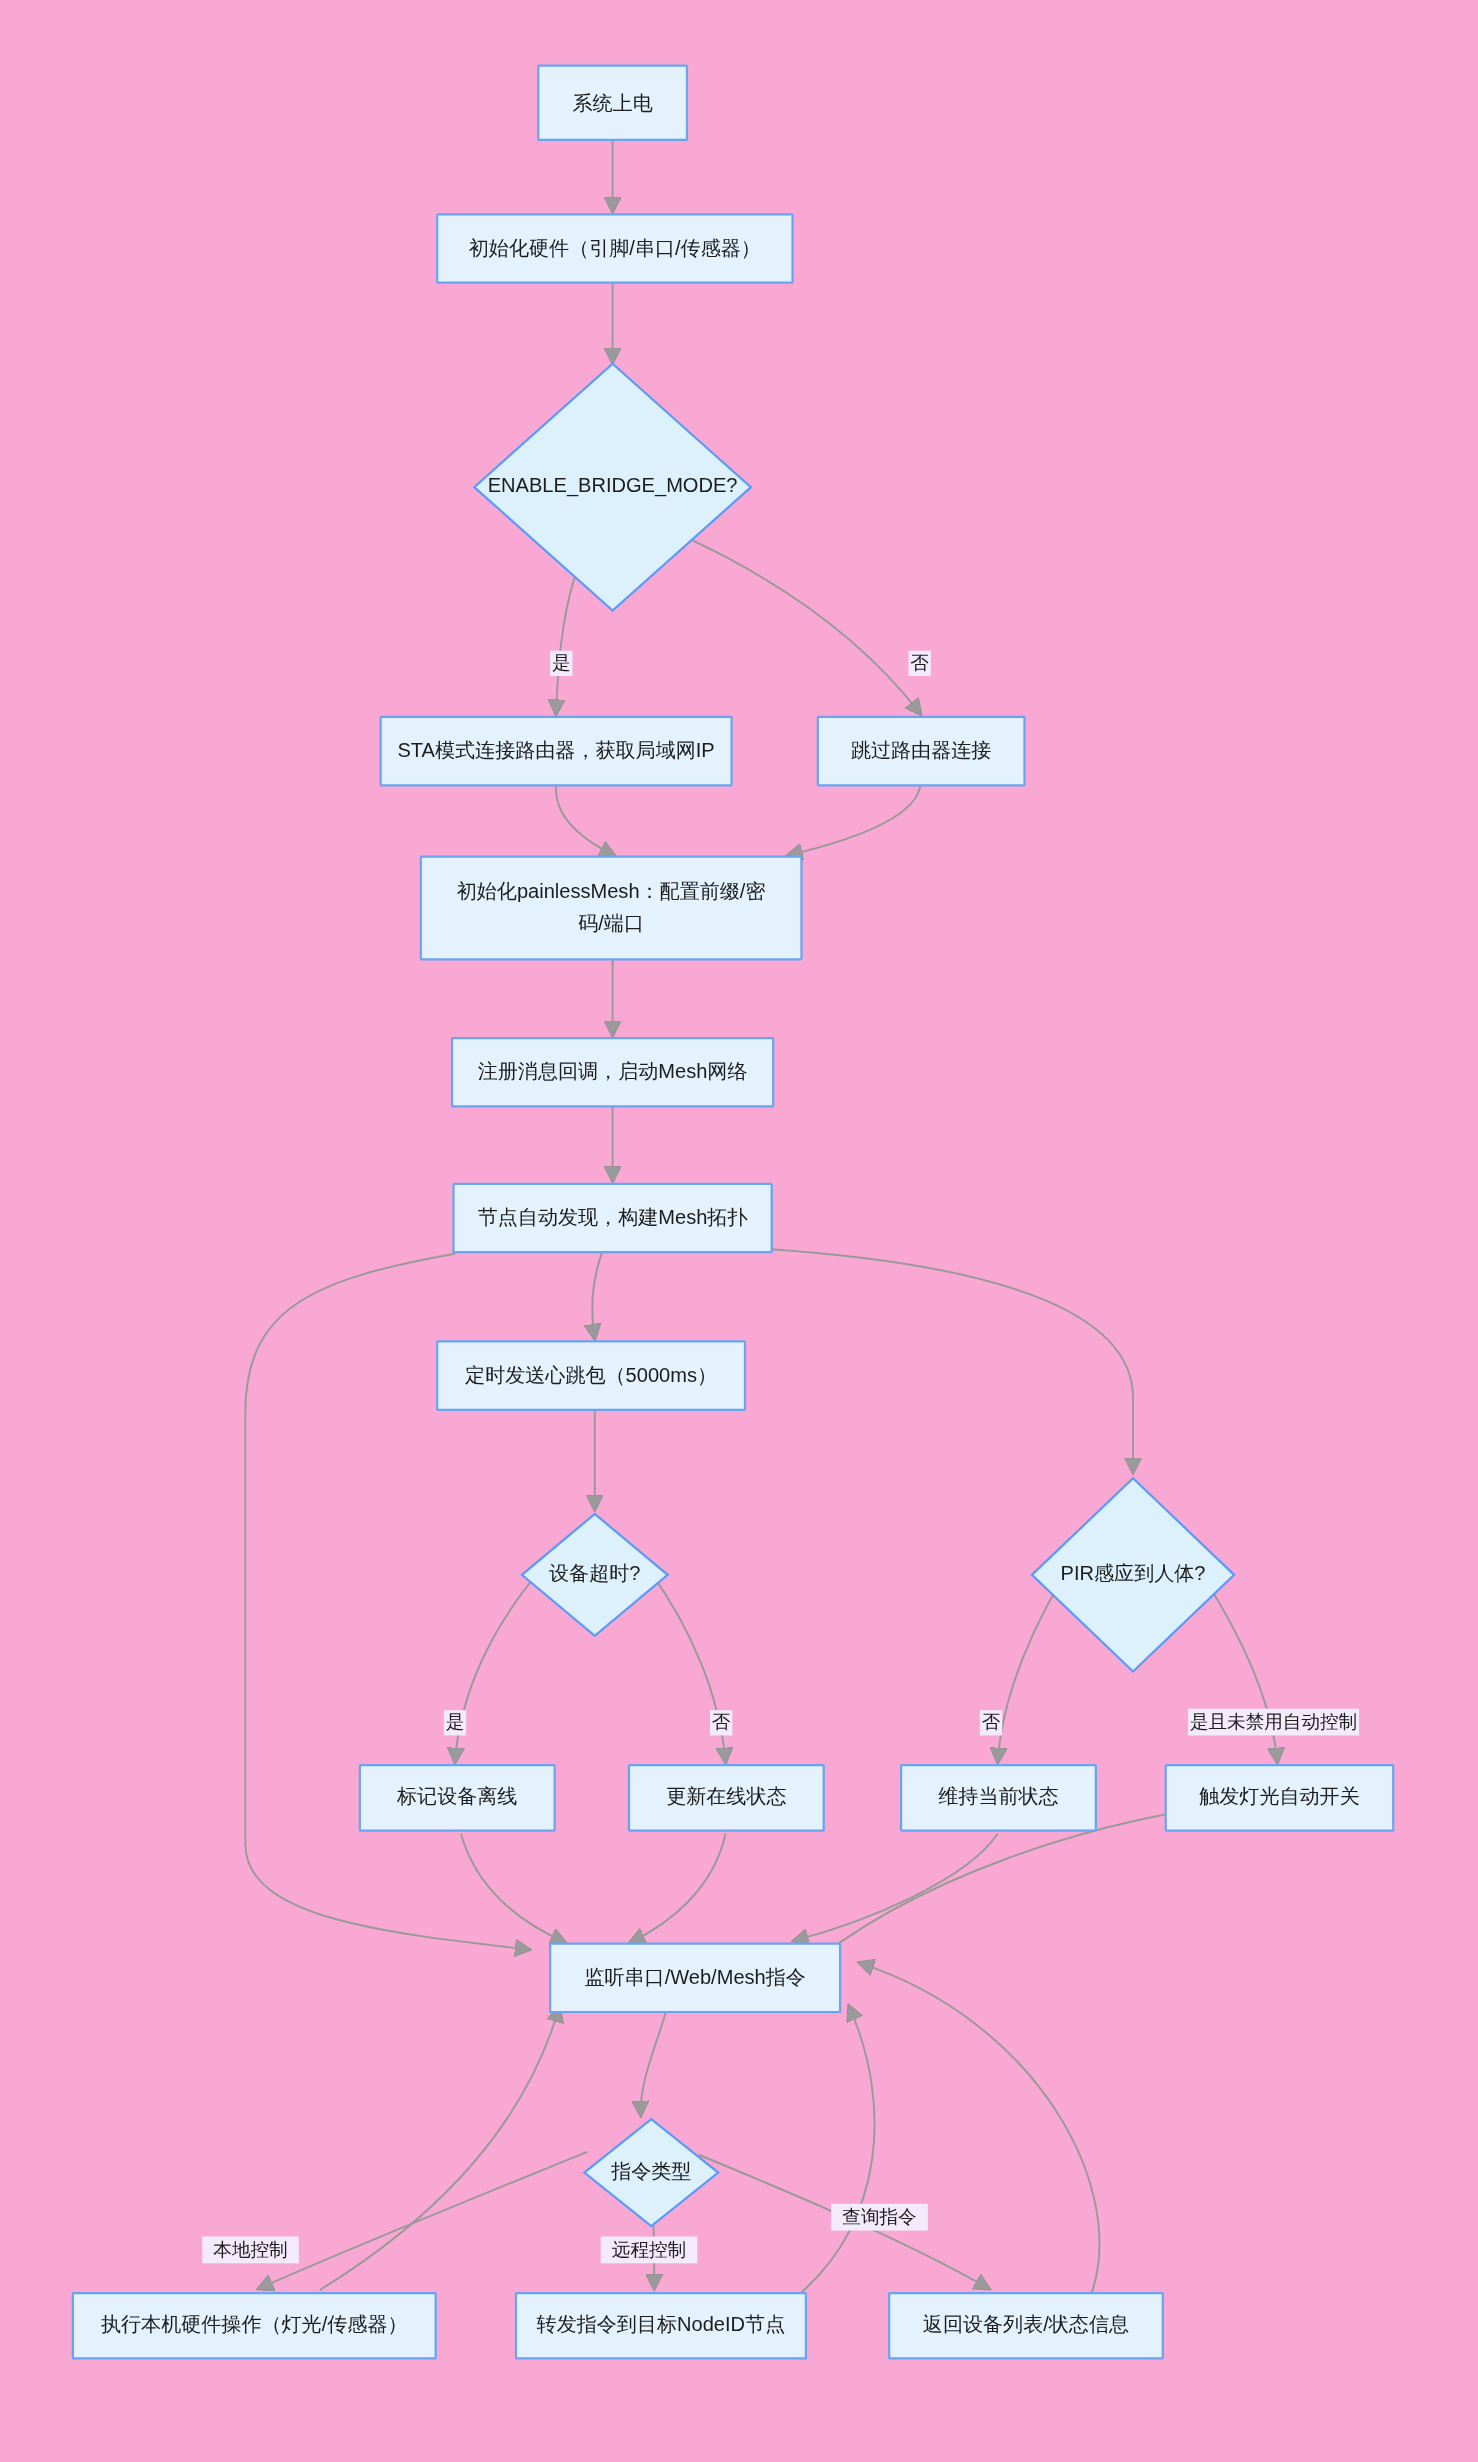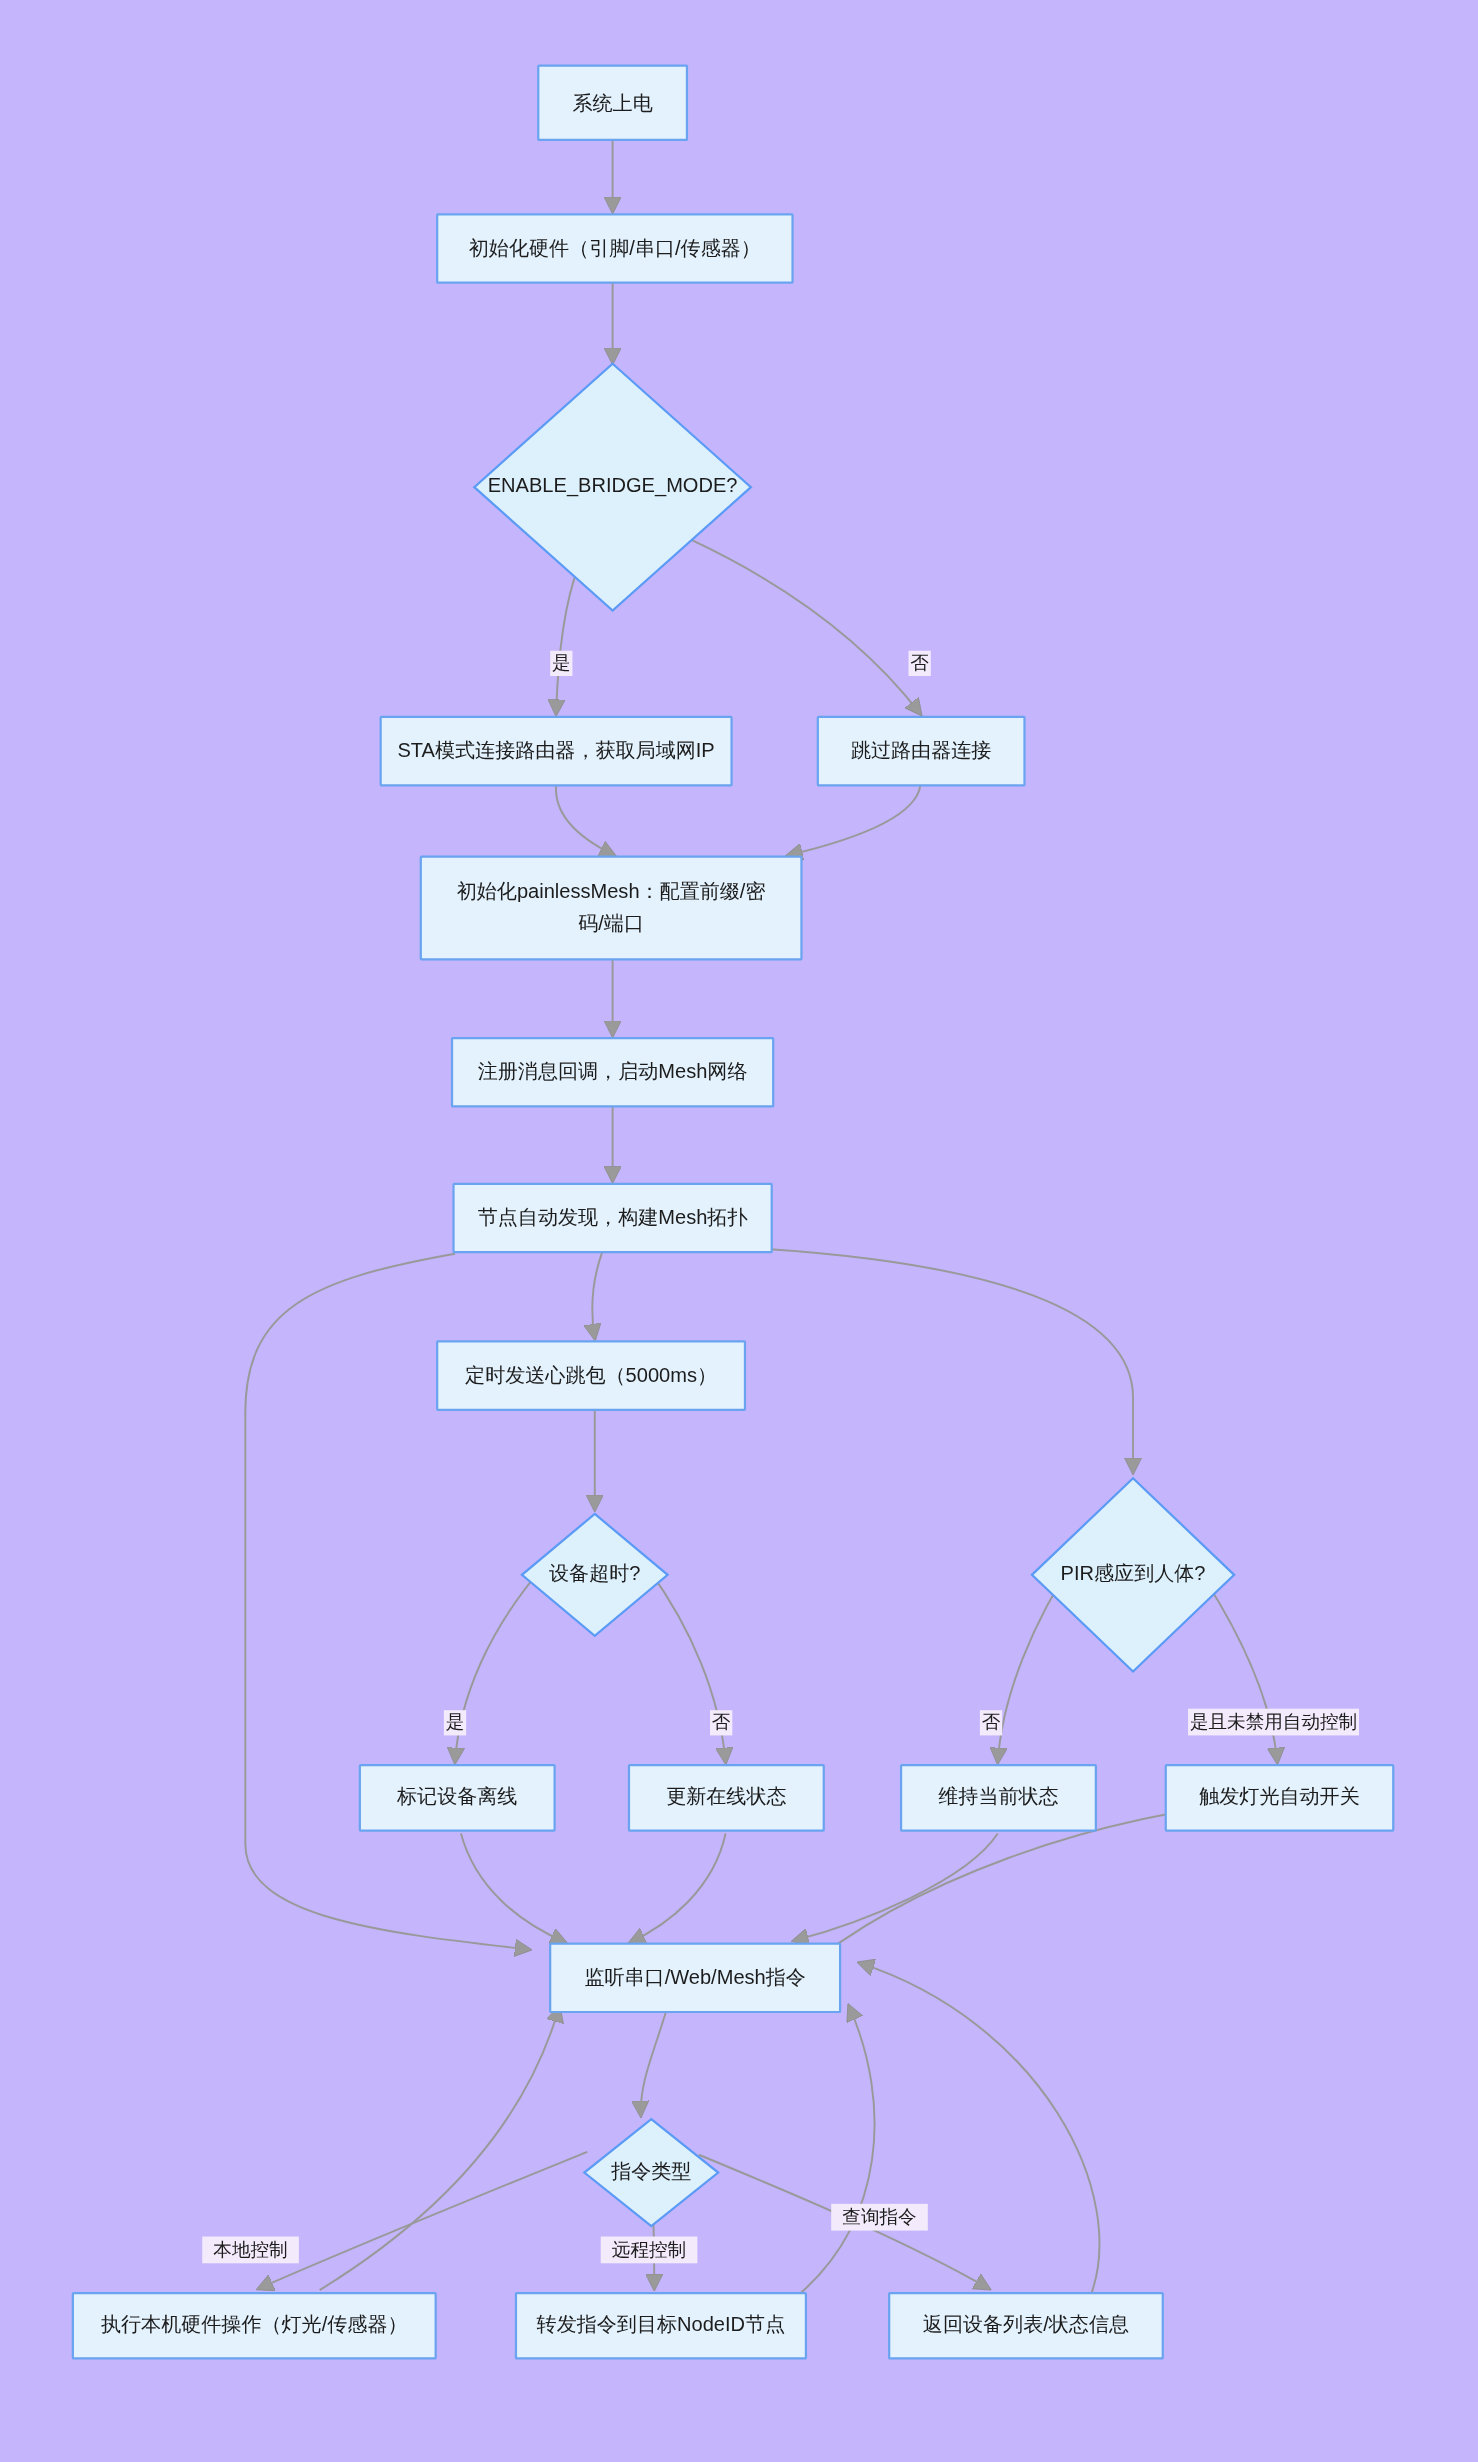--- a/index.html
+++ b/index.html
@@ -7,21 +7,21 @@
     padding: 0;
     background: #ffffff;
   }
   body {
     font-family: "Liberation Sans", "DejaVu Sans", sans-serif;
   }
   #canvas {
     position: relative;
     width: 1478px;
     height: 2462px;
-    background: #c4b5fd;
+    background: #f9a8d4;
     overflow: hidden;
   }
   svg.flow {
     position: absolute;
     left: 0;
     top: 0;
     width: 1478px;
     height: 2462px;
     display: block;
   }

